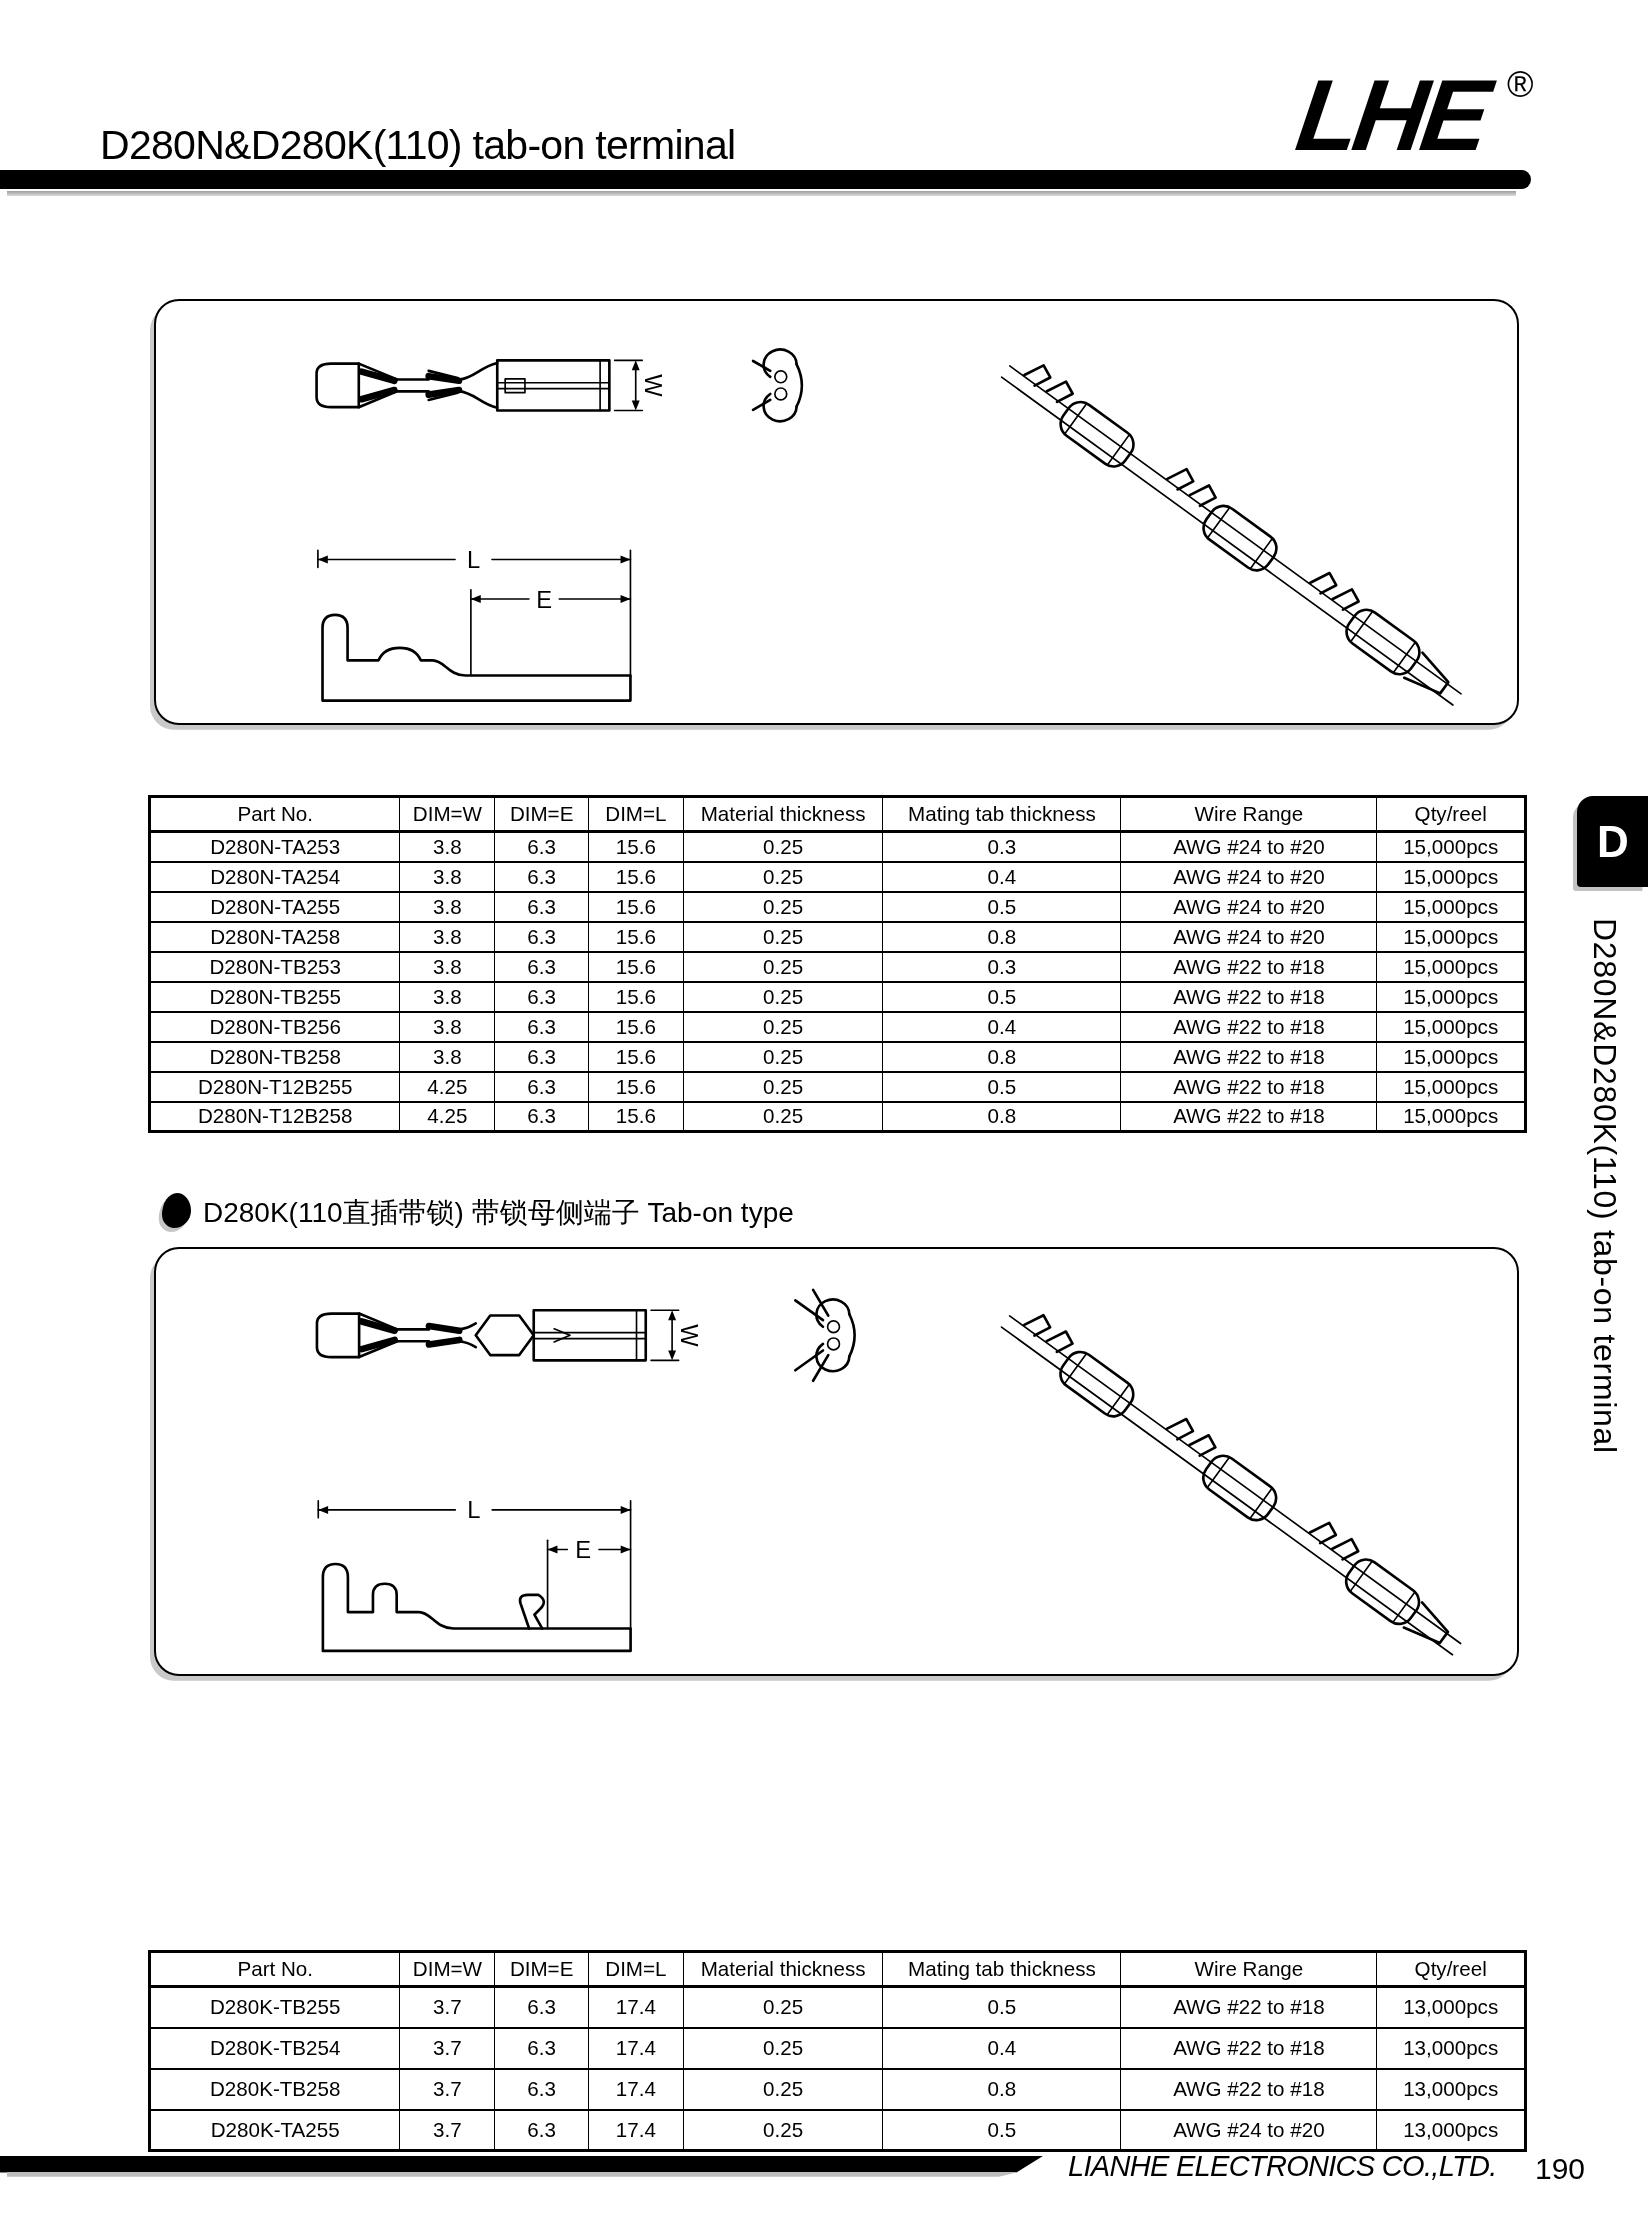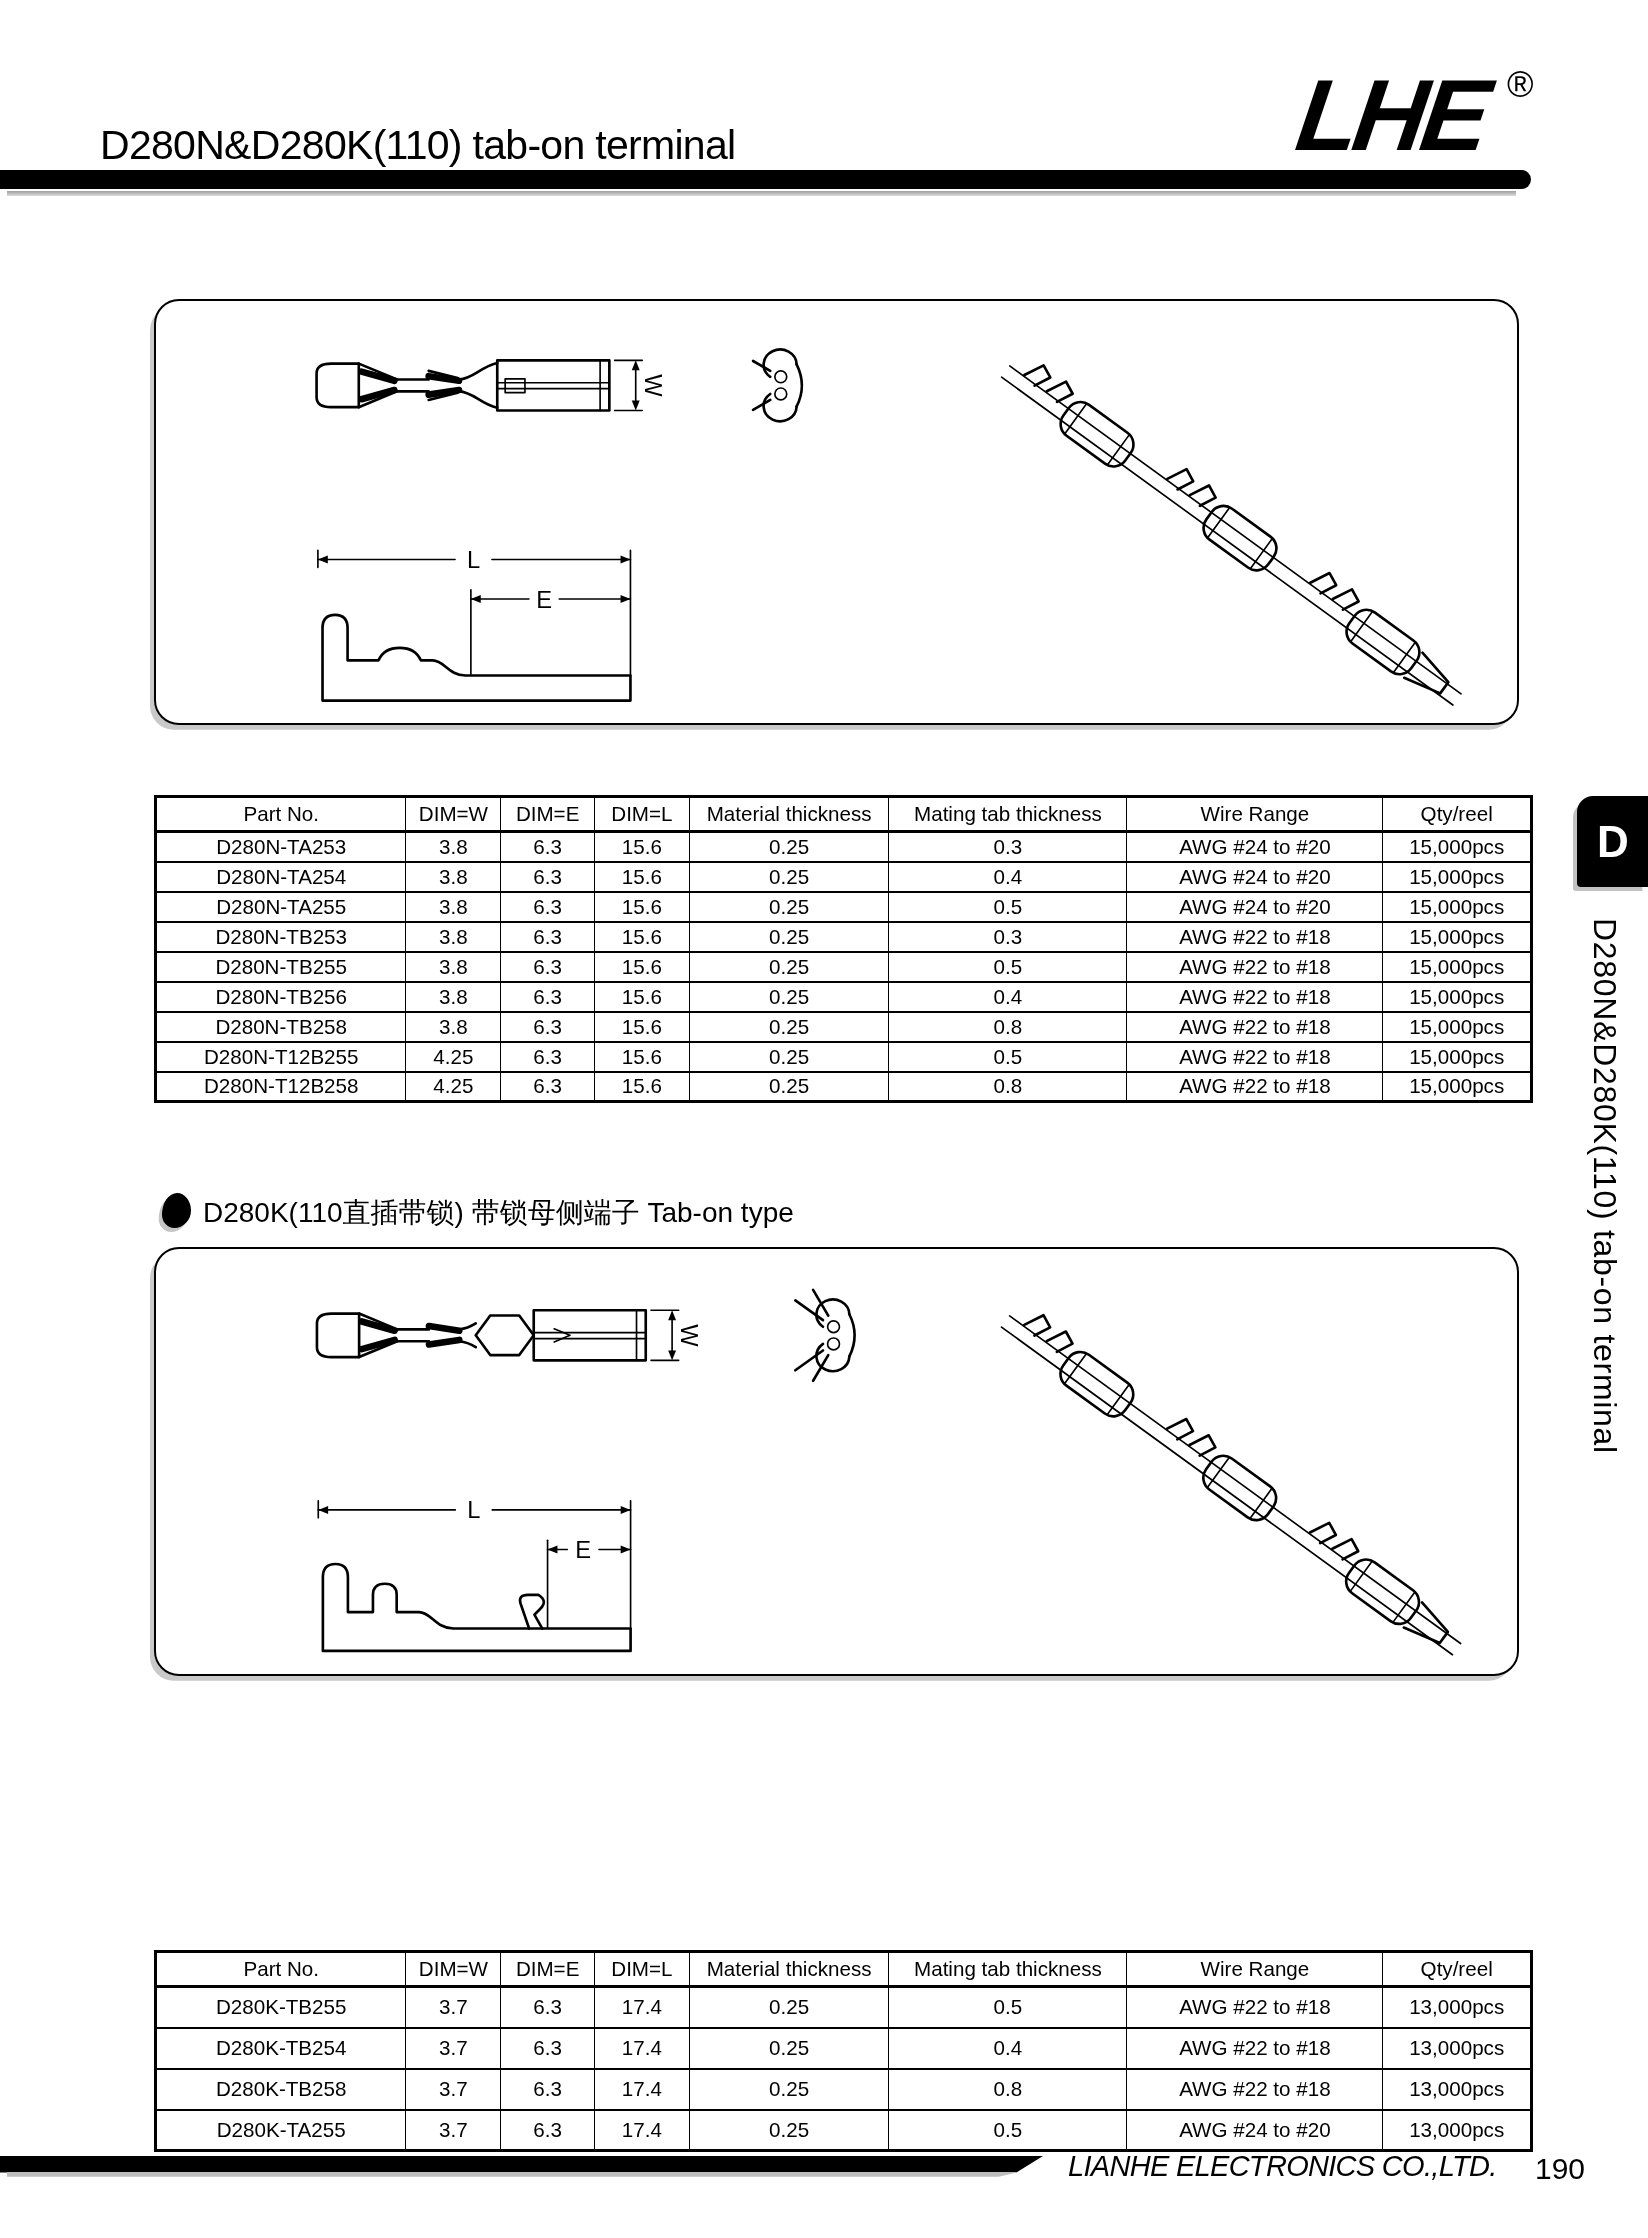--- a/index.html
+++ b/index.html
@@ -27,21 +27,21 @@
   .box1 { top:299px; height:426px; }
   .box2 { top:1247px; height:429px; }
   svg.drawing { width:100%; height:100%; display:block; }
   .drawing path, .drawing rect, .drawing circle { fill:none; stroke:#000; stroke-width:4; stroke-linejoin:round; stroke-linecap:round; }
   .drawing .thick { stroke-width:10; }
   .drawing .dim { stroke-width:2.5; }
   .drawing .arrow { fill:#000; stroke:none; }
   .drawing text.dimlabel { font-family:"Liberation Sans",sans-serif; font-size:36px; fill:#000; stroke:none; }
 
   
-  table.spec-table { position:absolute; left:154px; width:1379px; border-collapse:collapse; table-layout:fixed; background:#fff; font-size:20.6px; }
+  table.spec-table { position:absolute; left:148px; width:1379px; border-collapse:collapse; table-layout:fixed; background:#fff; font-size:20.6px; }
   table.spec-table { border:3.3px solid #000; }
   .spec-table th, .spec-table td { border-left:1.3px solid #000; border-right:1.3px solid #000; border-top:2.7px solid #000; border-bottom:2.7px solid #000; text-align:center; font-weight:normal; white-space:nowrap; overflow:hidden; padding:0 4px; }
   .spec-table thead th { height:35px; border-bottom-width:3.3px; }
   .spec-table td { height:30px; }
   .t1 { top:795px; }
   .t2 { top:1950px; }
   .t2 td { height:41px; }
 
   
   .side-tab { position:absolute; left:1577px; top:796px; width:72px; height:91px; background:#000; border-radius:16px 0 0 4px; box-shadow:-5.3px 5.3px 0 -1.3px #c2c2c2; color:#fff; display:flex; align-items:center; justify-content:center; font-size:44px; font-weight:bold; }
@@ -185,20 +185,30 @@
           <td>D280N-TA255</td>
           <td>3.8</td>
           <td>6.3</td>
           <td>15.6</td>
           <td>0.25</td>
           <td>0.5</td>
           <td>AWG #24 to #20</td>
           <td>15,000pcs</td>
         </tr>
         <tr>
+          <td>D280N-TA258</td>
+          <td>3.8</td>
+          <td>6.3</td>
+          <td>15.6</td>
+          <td>0.25</td>
+          <td>0.8</td>
+          <td>AWG #24 to #20</td>
+          <td>15,000pcs</td>
+        </tr>
+        <tr>
           <td>D280N-TB253</td>
           <td>3.8</td>
           <td>6.3</td>
           <td>15.6</td>
           <td>0.25</td>
           <td>0.3</td>
           <td>AWG #22 to #18</td>
           <td>15,000pcs</td>
         </tr>
         <tr>

